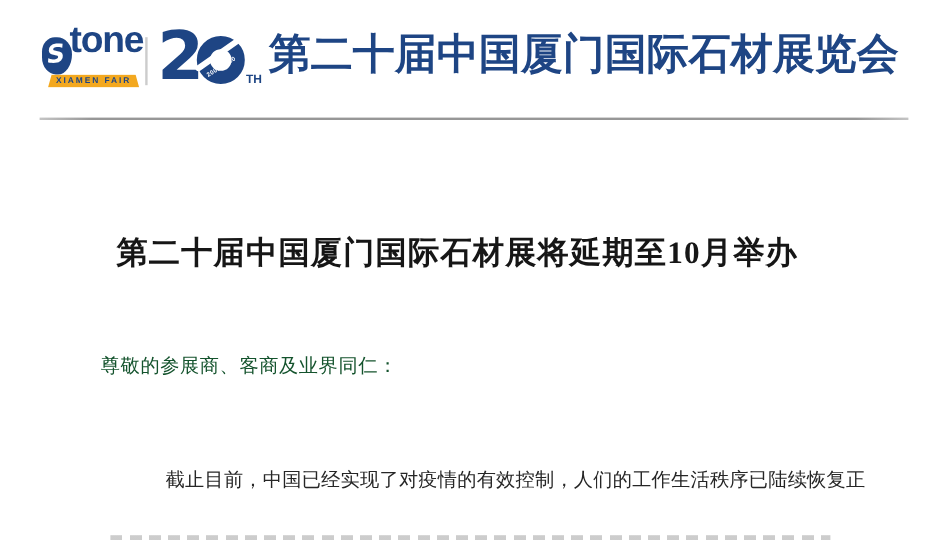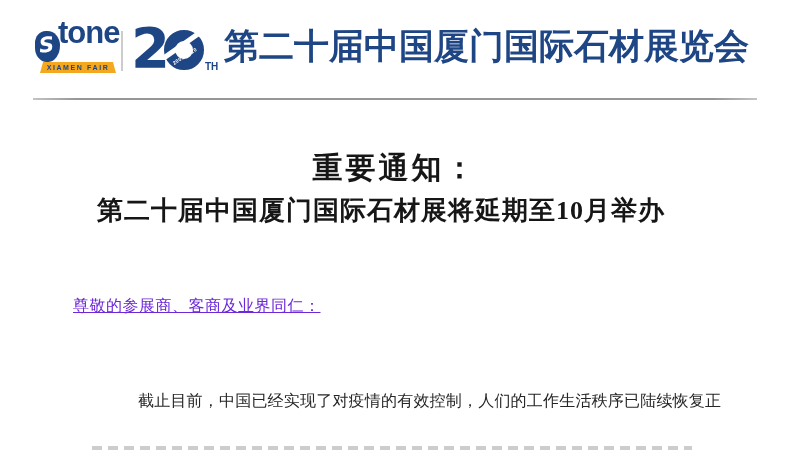--- a/index.html
+++ b/index.html
@@ -37,22 +37,22 @@
   .rule { position:absolute; left:33px; top:98px; width:724px; height:2px;
           background:linear-gradient(90deg,#c4c4c4,#979797 6%,#979797 94%,#c4c4c4); }
 
   
   .notice-title { position:absolute; left:0; top:151px; width:790px; text-align:center; color:#161616;
                   font:700 30px/34px "Liberation Serif","DejaVu Serif",serif; letter-spacing:3px; }
   .notice-subtitle { position:absolute; left:0; top:195px; width:762px; text-align:center; color:#161616;
                      font:700 26px/32px "Liberation Serif","DejaVu Serif",serif; letter-spacing:1px; }
 
   
-  .salutation { position:absolute; left:73px; top:296px; color:#6d28d9;
-                font:400 16px/20px "Liberation Serif","DejaVu Serif",serif; letter-spacing:.5px;text-decoration:underline; }
+  .salutation { position:absolute; left:84px; top:296px; color:#14532d;
+                font:400 16px/20px "Liberation Serif","DejaVu Serif",serif; letter-spacing:.5px; }
   .body-line { position:absolute; left:106px; color:#262626; white-space:nowrap;
                font:400 16px/20px "Liberation Serif","DejaVu Serif",serif; letter-spacing:.2px;margin-top:35px; }
   .l1 { top:356px; padding-left:32px; }
   .l2 { top:388px; }
   .l3 { top:420px; }
   
   .cutoff-strip { position:absolute; left:92px; top:446px; width:600px; height:4px; opacity:.45;
                   background:repeating-linear-gradient(90deg,#8f8f8f 0 10px,transparent 10px 16px); }
 </style>
 </head>
@@ -75,20 +75,19 @@
       <span class="swoosh"></span>
       <span class="years">2001-2020</span>
       <span class="th">TH</span>
     </div>
 
     <div class="fair-title">第二十届中国厦门国际石材展览会</div>
   </div>
 
   <div class="rule"></div>
 
-  <div class="notice-title">重要通知：</div>
   <div class="notice-subtitle">第二十届中国厦门国际石材展将延期至10月举办</div>
 
   <div class="salutation">尊敬的参展商、客商及业界同仁：</div>
   <div class="body-line l1">截止目前，中国已经实现了对疫情的有效控制，人们的工作生活秩序已陆续恢复正</div>
   <div class="cutoff-strip"></div>
 
 </div>
 
 </body></html>

